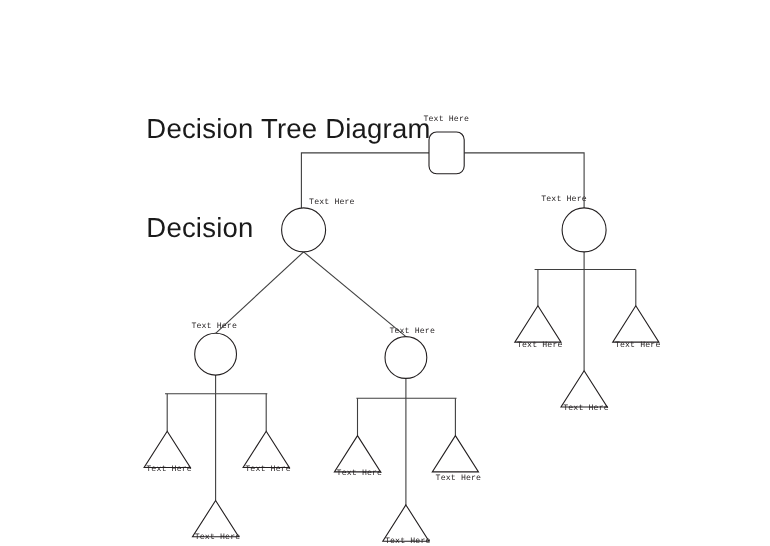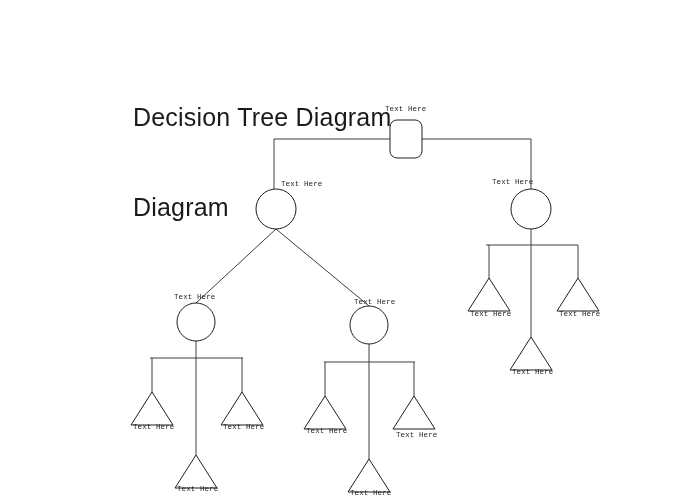--- a/index.html
+++ b/index.html
@@ -50,21 +50,21 @@
     stroke: #231f20;
     stroke-width: 1;
     fill: #ffffff;
   }
 </style>
 </head>
 <body>
 
 <div class="title-block">
   <span class="title-line">Decision Tree Diagram</span>
-  <span class="title-line">Diagram</span>
+  <span class="title-line">Decision</span>
 </div>
 
 <svg id="diagram-canvas" viewBox="0 0 700 496">
   <g id="edge-layer">
       <path d="M 390 139 L 274 139 L 274 189" class="edge"></path>
       <path d="M 422 139 L 531 139 L 531 189" class="edge"></path>
       <path d="M 276 229 L 196 303" class="edge"></path>
       <path d="M 276 229 L 369 306" class="edge"></path>
       <path d="M 531 229 L 531 245" class="edge"></path>
       <path d="M 486 245 L 578 245" class="edge"></path>

